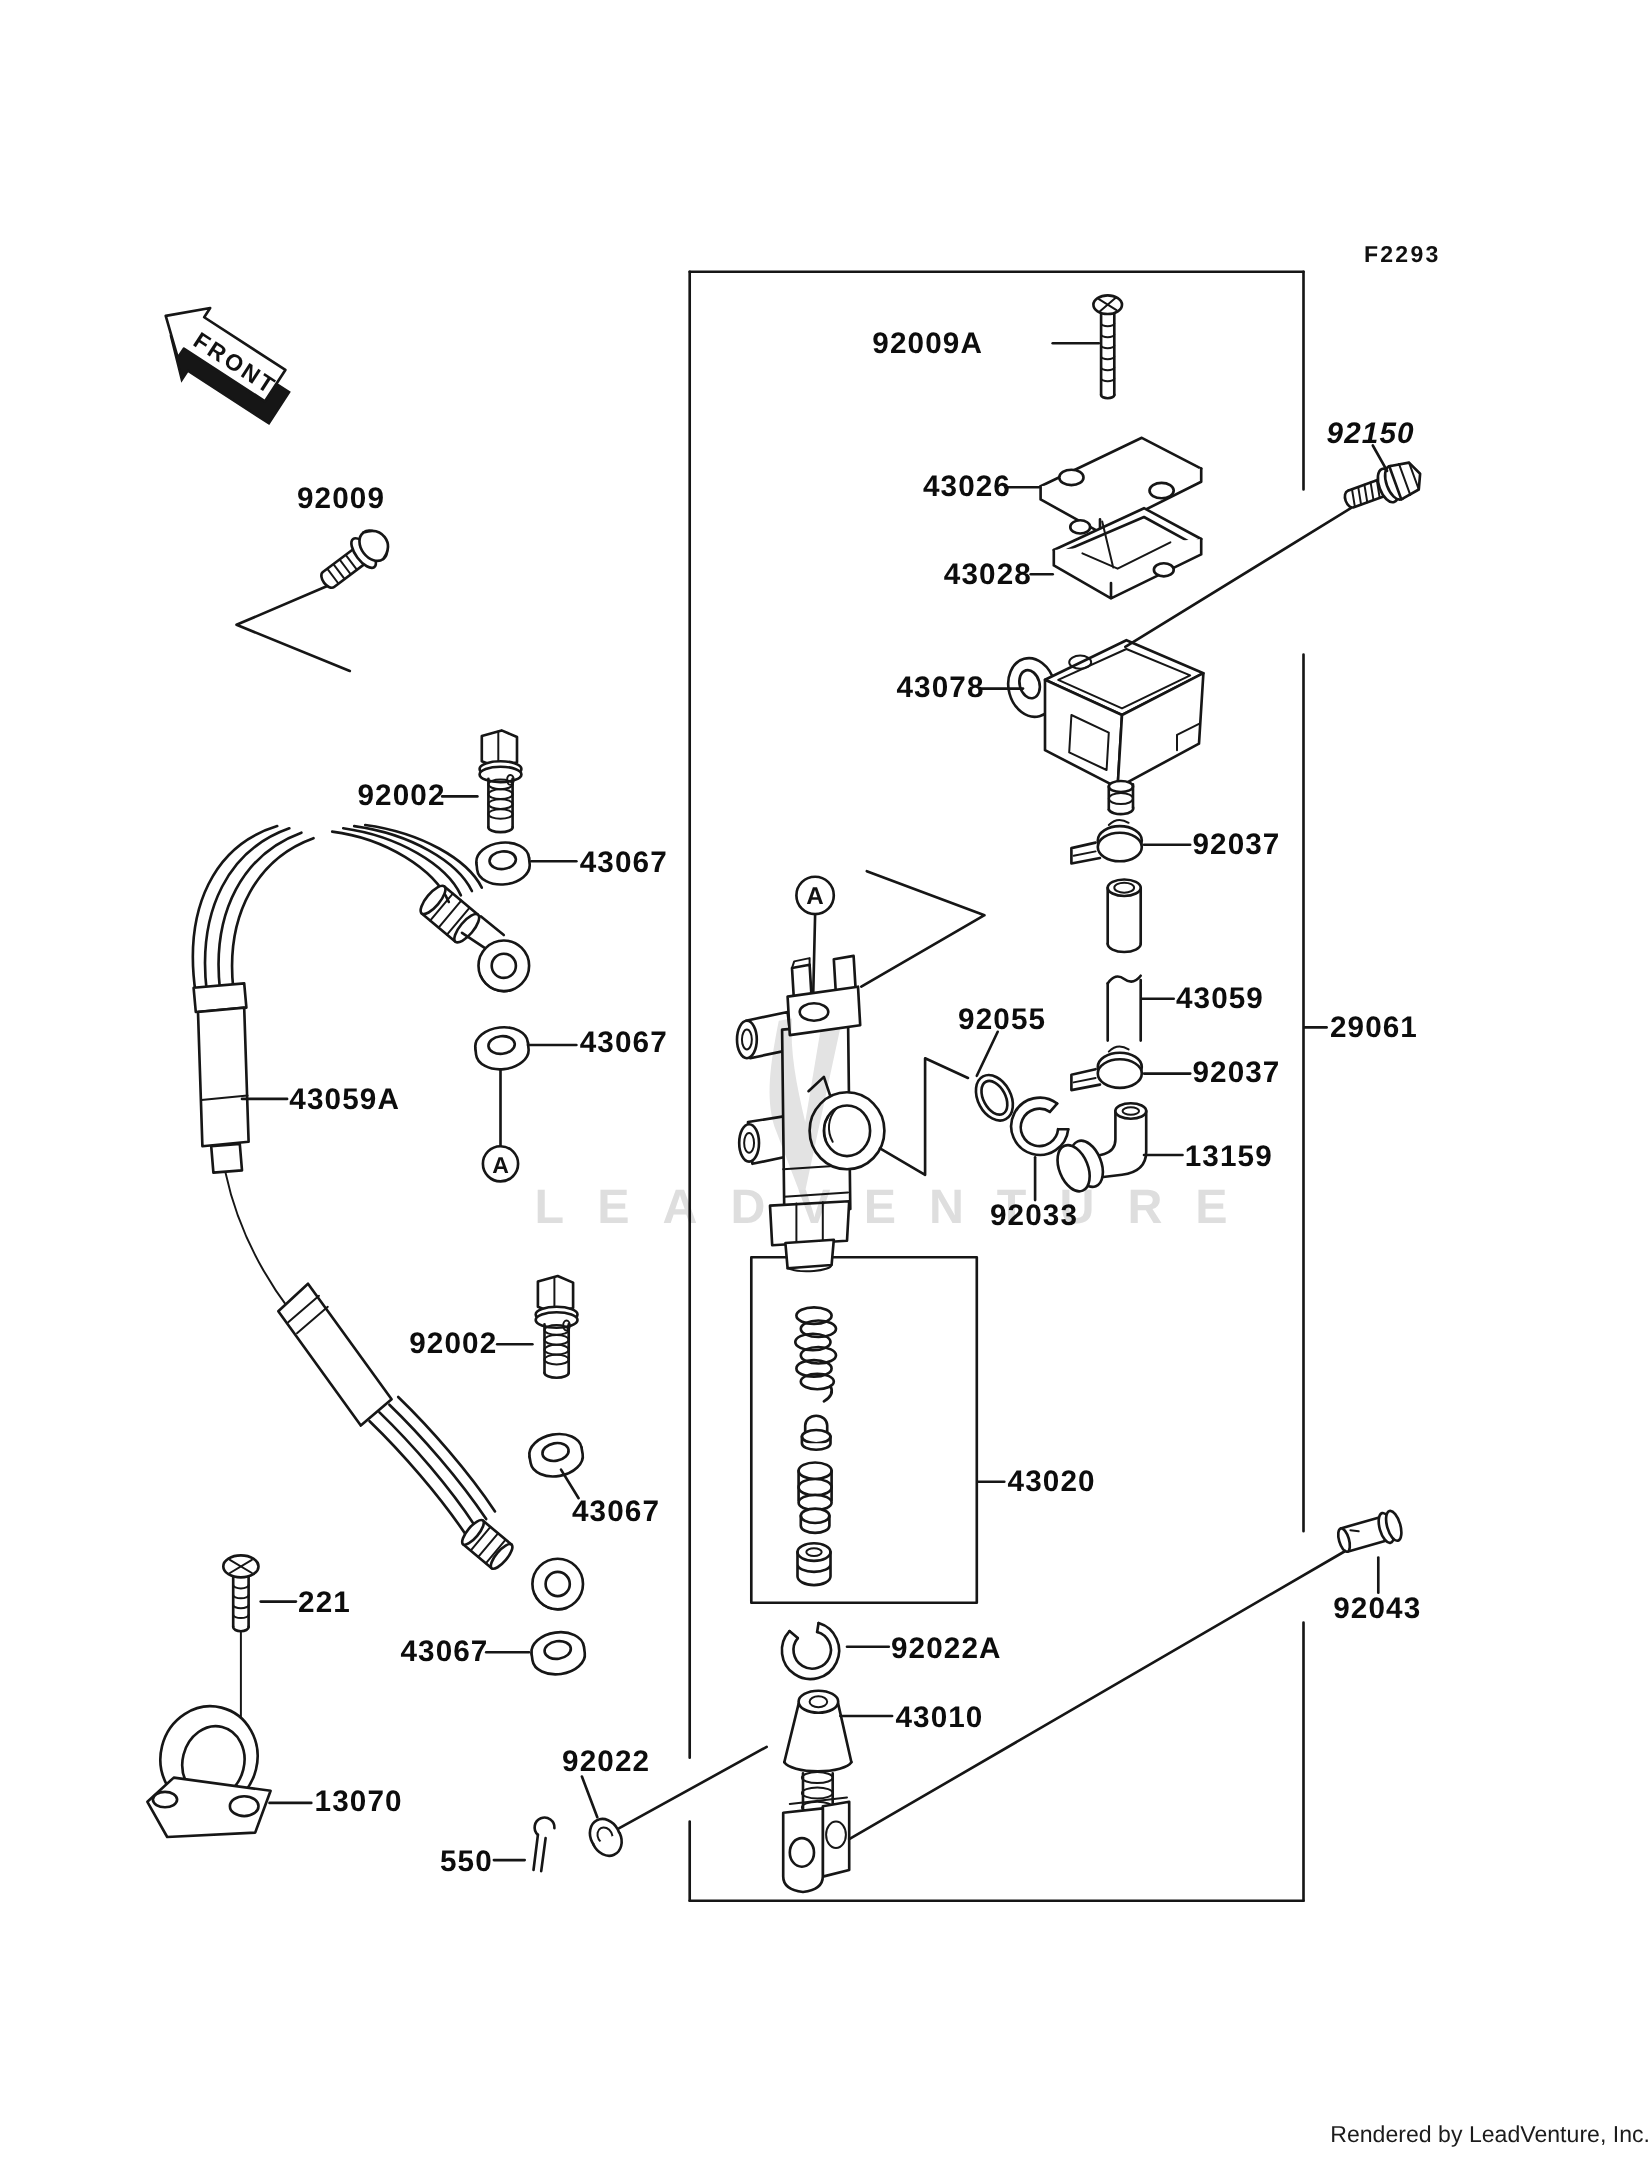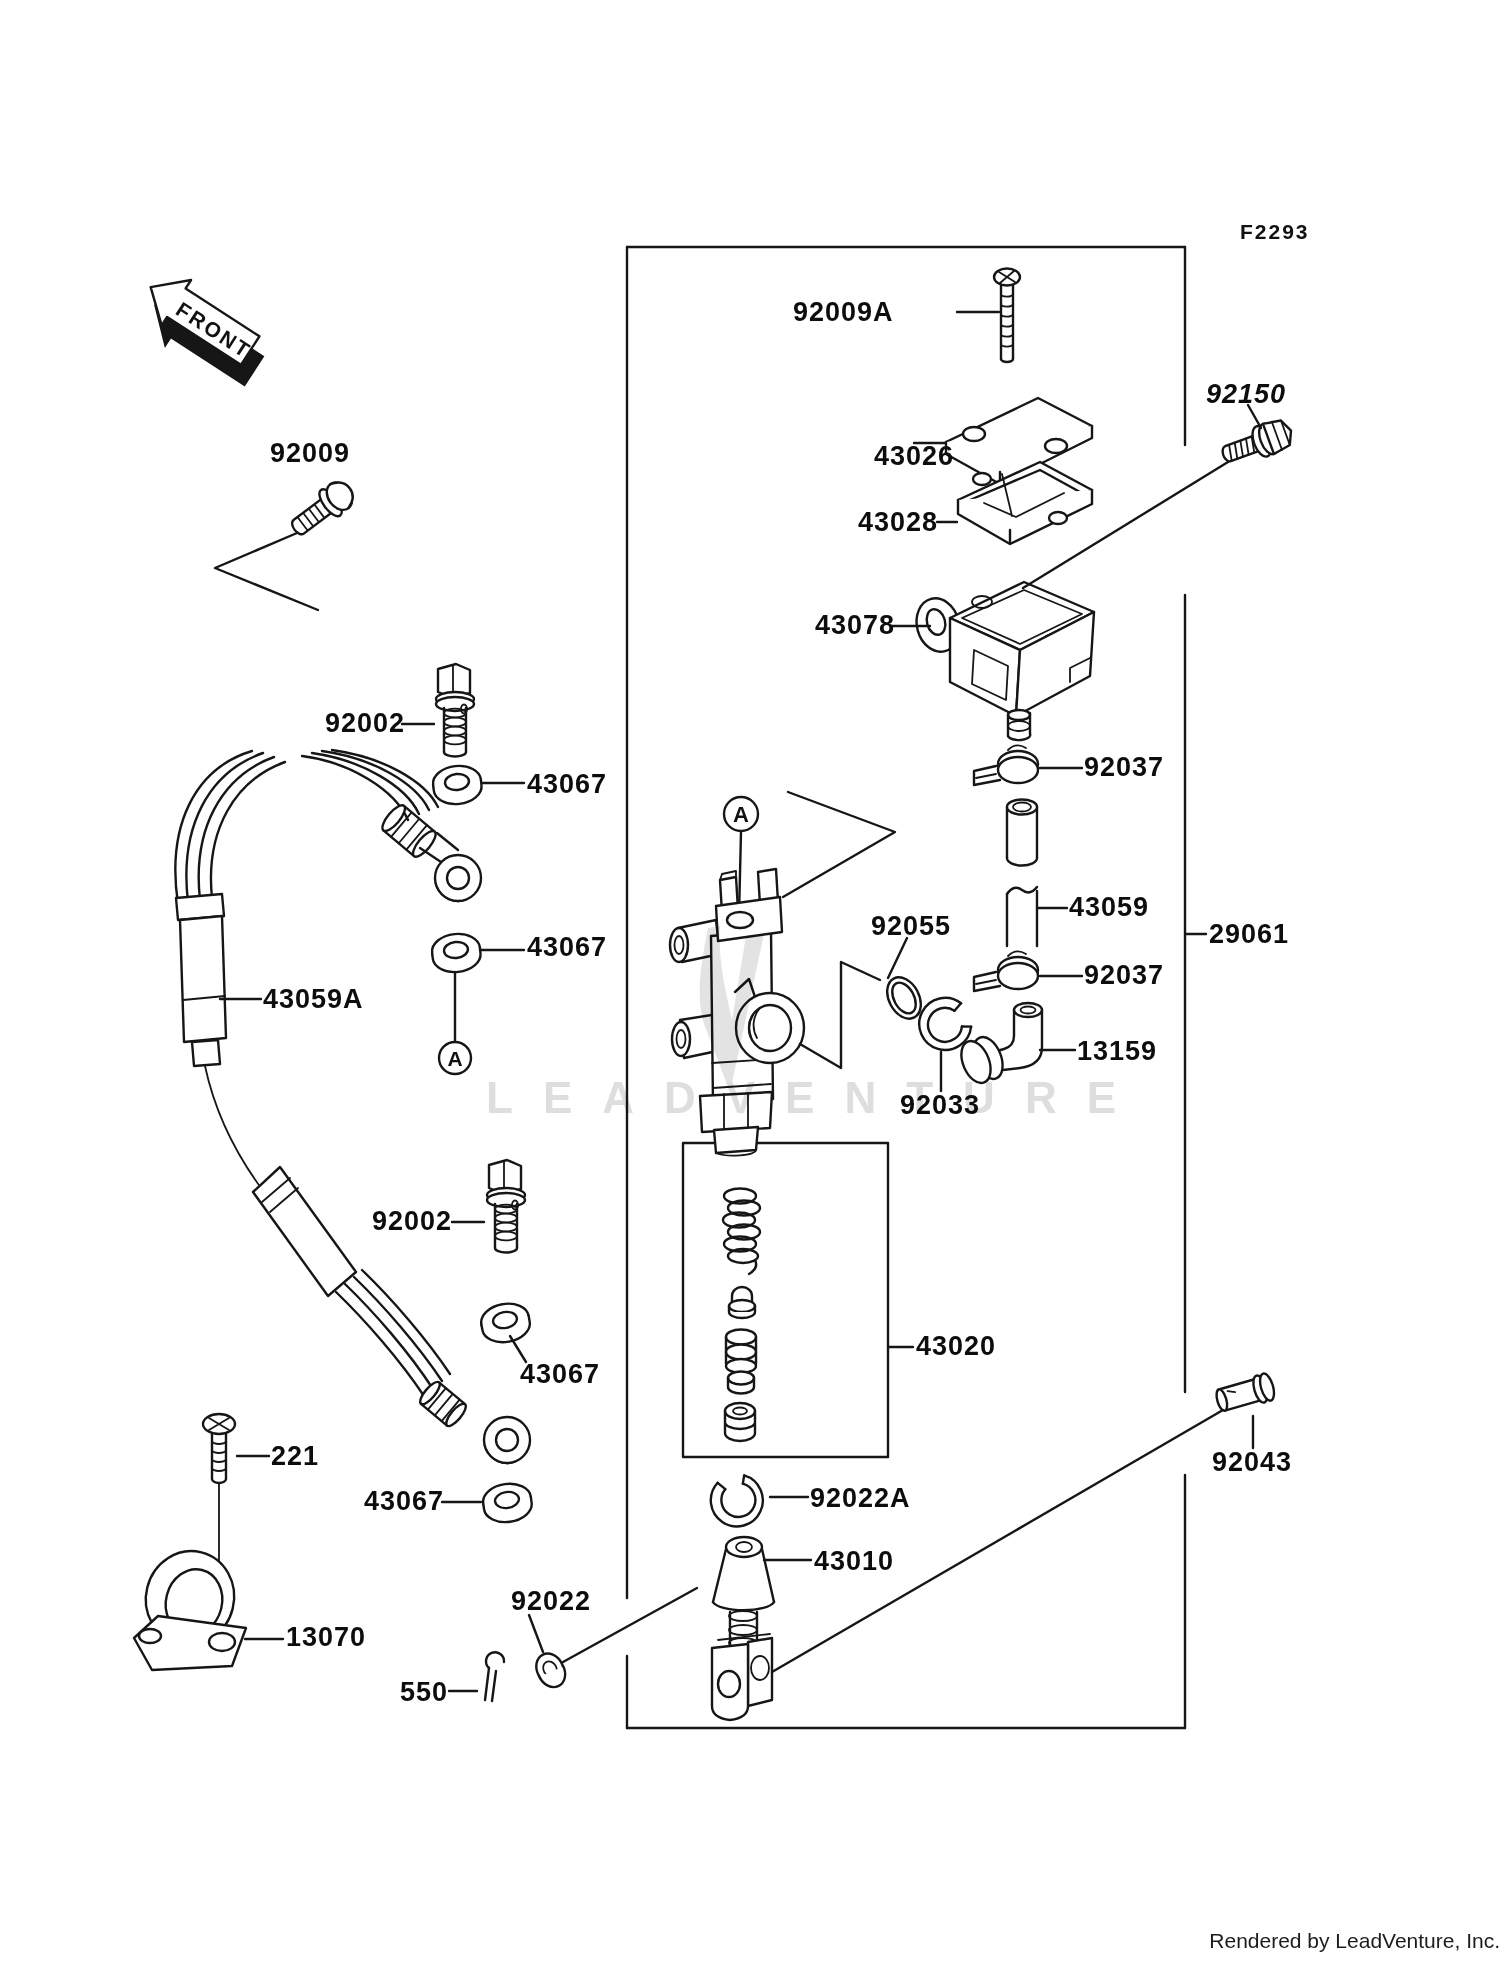--- a/index.html
+++ b/index.html
@@ -380,21 +380,21 @@
 <div id="watermark">
   <svg width="86" height="170" viewBox="0 0 86 170" style="position:absolute;left:694px;top:924px;">
     <path d="M14,4 C6,44 2,74 10,100 L36,168 L70,10 L52,12 L38,96 C30,62 24,32 26,2 Z" fill="#e3e3e3"></path>
   </svg>
   <span id="wm-text">LEADVENTURE</span>
 </div>
 
 <div class="figcode" style="left:1240px;top:221px;text-align:right;">F2293</div>
 
 <div class="callout" style="left:793px;top:299px;">92009A</div>
-<div class="callout" style="left:874px;top:429px;margin-top:14px;">43026</div>
+<div class="callout" style="left:839px;top:429px;">43026</div>
 <div class="callout" style="left:858px;top:509px;">43028</div>
 <div class="callout" style="left:815px;top:612px;">43078</div>
 <div class="callout" style="left:1206px;top:381px;font-style:italic;">92150</div>
 <div class="callout" style="left:1084px;top:754px;">92037</div>
 <div class="callout" style="left:1069px;top:894px;">43059</div>
 <div class="callout" style="left:1084px;top:962px;">92037</div>
 <div class="callout" style="left:1077px;top:1038px;">13159</div>
 <div class="callout" style="left:1209px;top:921px;">29061</div>
 <div class="callout" style="left:871px;top:913px;">92055</div>
 <div class="callout" style="left:900px;top:1092px;">92033</div>

